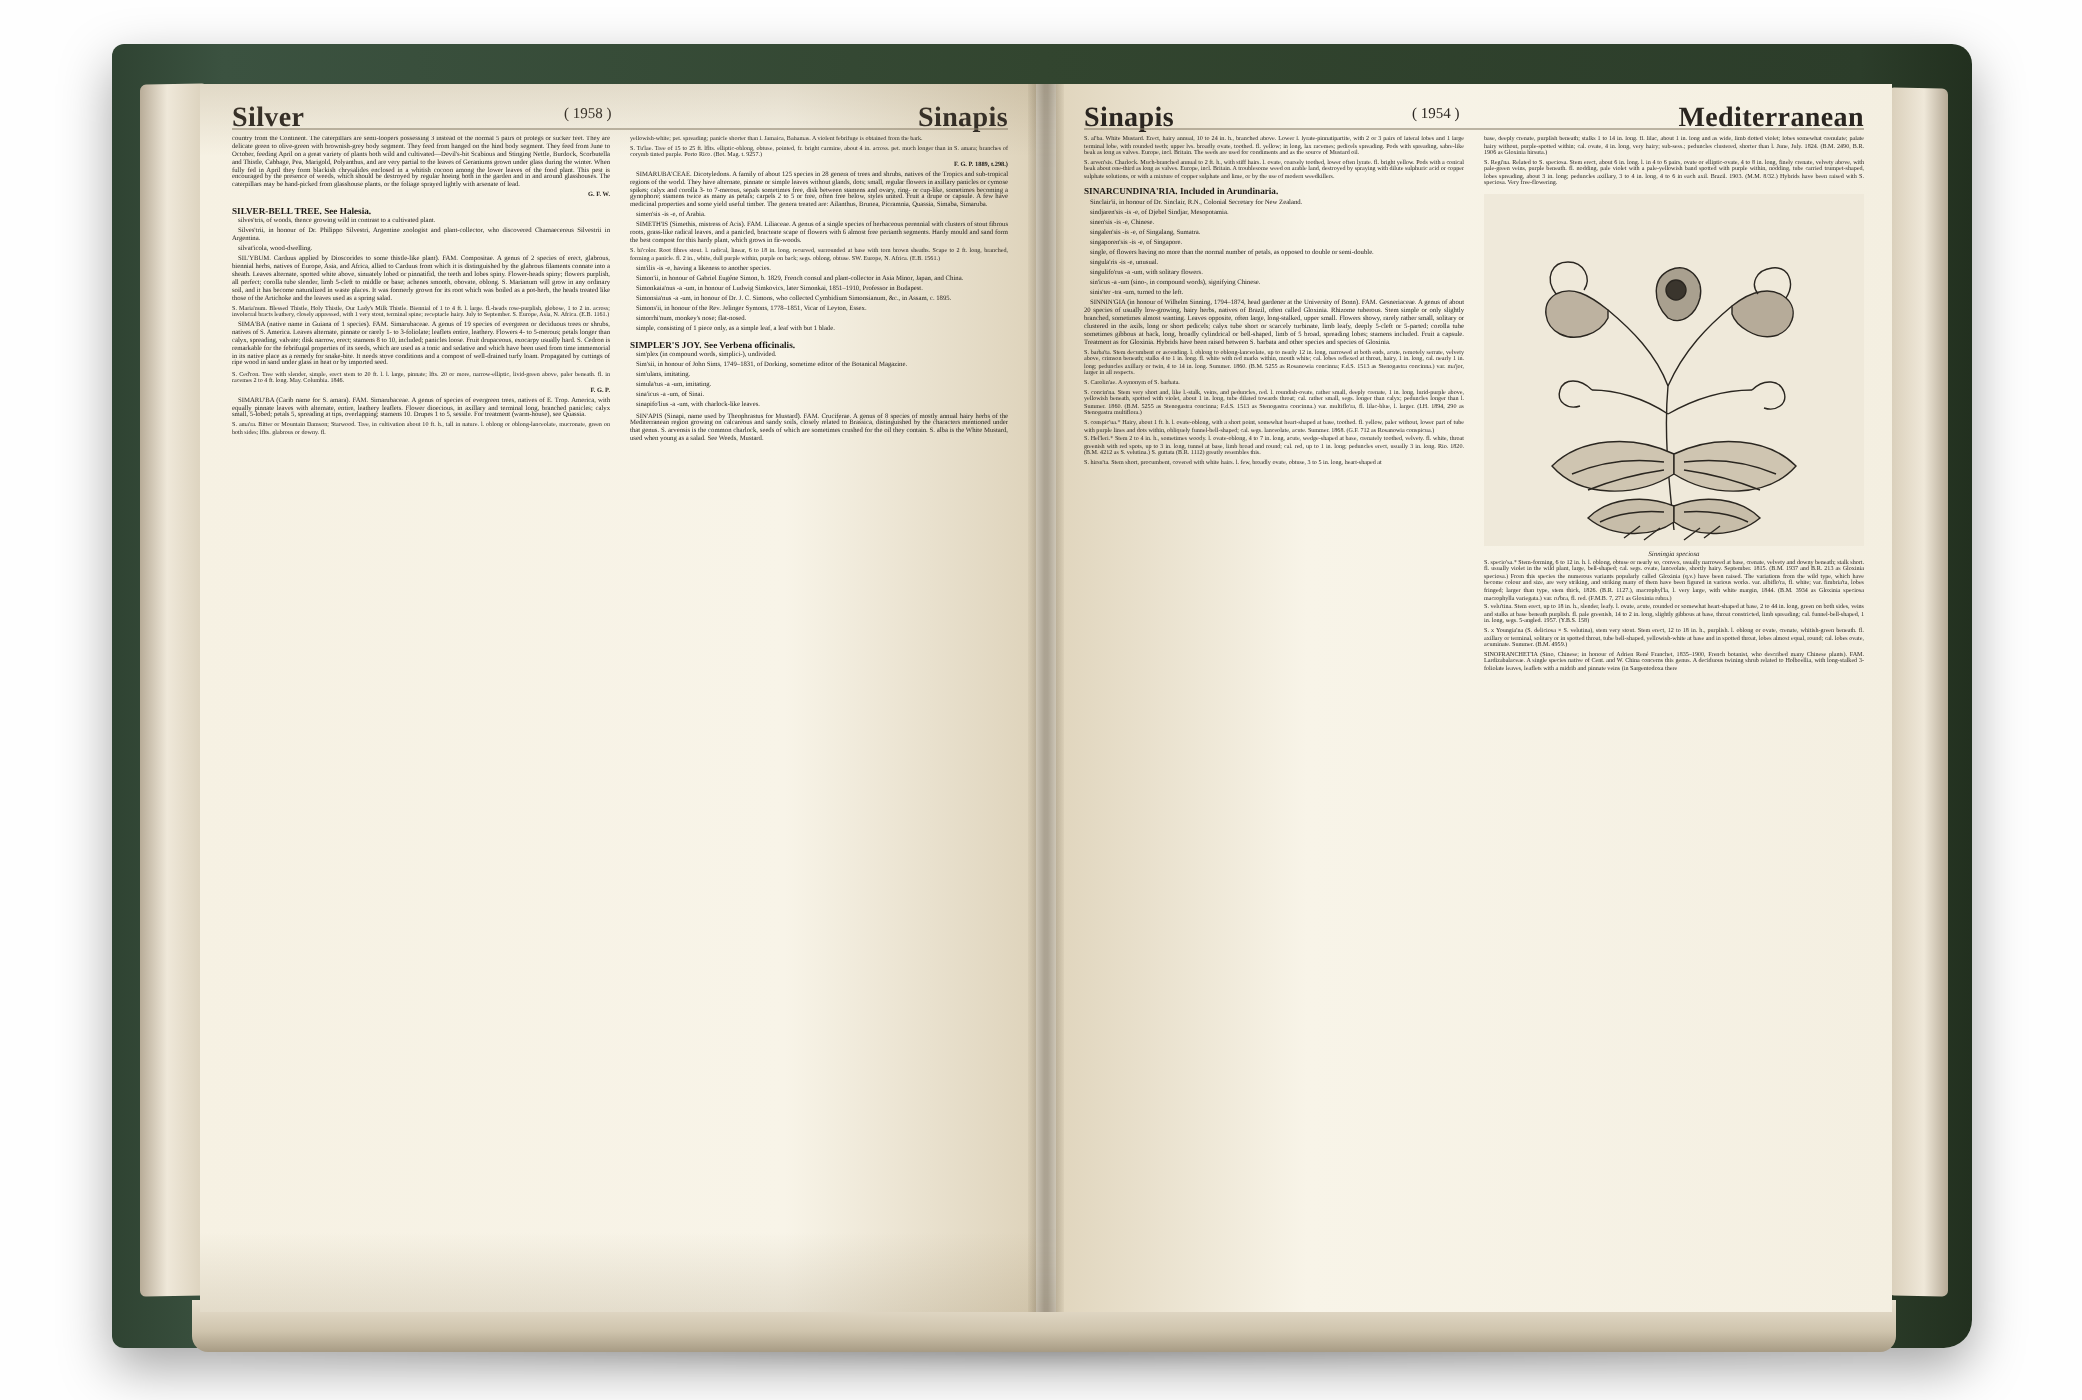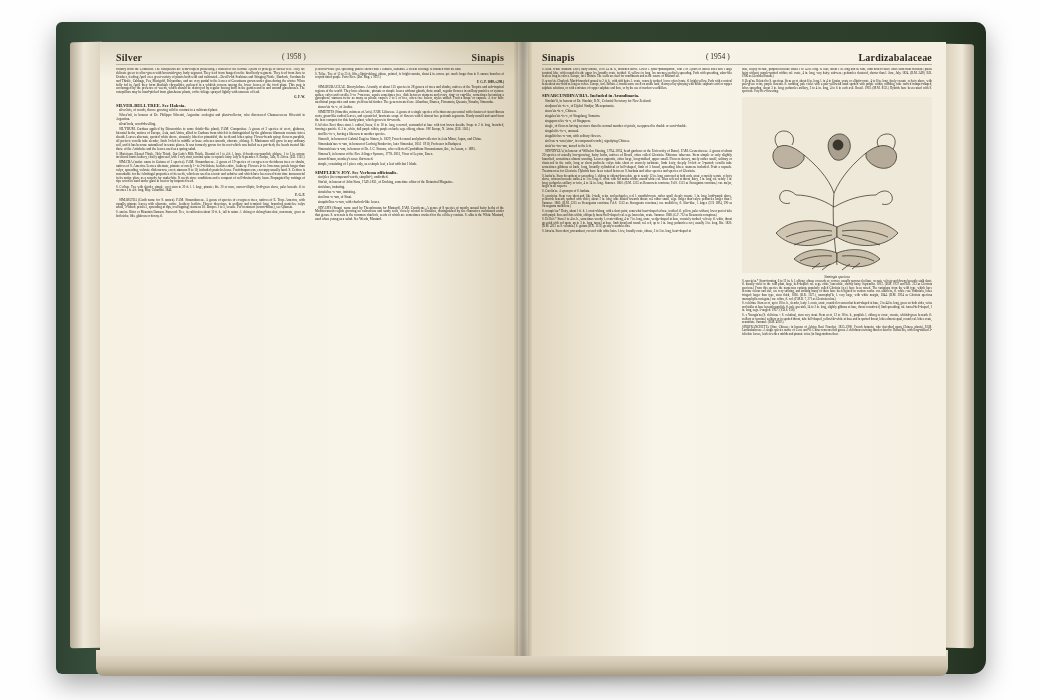--- a/index.html
+++ b/index.html
@@ -67,21 +67,21 @@
     background:linear-gradient(270deg,#f4efe1 0%,#f8f4e8 70%,#e0d5bd 100%);
   }
   .gutter{
     position:absolute;left:414px;top:0;width:18px;height:614px;
     background:linear-gradient(90deg,rgba(90,75,50,.05),rgba(70,56,34,.42) 45%,rgba(70,56,34,.42) 55%,rgba(90,75,50,.05));
   }
 
   
   .running{
     position:absolute;top:10px;font-family:"Liberation Serif",serif;
-    font-size:10px;font-weight:bold;color:#2a2520;letter-spacing:.2px;
+    font-size:14px;font-weight:bold;color:#2a2520;letter-spacing:.2px;
   }
   .running-rule{
     position:absolute;height:1px;background:#8a7f6c;opacity:.55;
   }
   .pageno{
     position:absolute;top:10px;font-size:7.5px;color:#2a2520;
   }
 
   .cols{position:absolute;top:26px;display:flex;}
   .col{
@@ -172,21 +172,21 @@
             </div>
         </div>
 
         <div class="shade shade-topl"></div>
         <div class="shade shade-botl"></div>
       </div>
 
       <div class="page page-right">
         <div class="running" style="left:14px;">Sinapis</div>
         <div class="pageno" style="left:178px;">( 1954 )</div>
-        <div class="running" style="right:14px;">Lardizabalaceae</div>
+        <div class="running" style="right:14px;">Mediterranean</div>
         <div class="running-rule" style="left:14px;right:14px;top:22px;"></div>
 
         <div class="cols" style="left:14px;width:390px;gap:10px;">
           <div class="col" id="RC1" style="width:190px;height:580px;">
               <p style="font-size: 3.05px;">S. al'ba. White Mustard. Erect, hairy annual, 10 to 24 in. h., branched above. Lower l. lyrate-pinnatipartite, with 2 or 3 pairs of lateral lobes and 1 large terminal lobe, with rounded teeth; upper lvs. broadly ovate, toothed. fl. yellow; in long, lax racemes; pedicels spreading. Pods with spreading, sabre-like beak as long as valves. Europe, incl. Britain. The seeds are used for condiments and as the source of Mustard oil.</p>
               <p style="font-size: 3.05px;">S. arven'sis. Charlock. Much-branched annual to 2 ft. h., with stiff hairs. l. ovate, coarsely toothed, lower often lyrate. fl. bright yellow. Pods with a conical beak about one-third as long as valves. Europe, incl. Britain. A troublesome weed on arable land, destroyed by spraying with dilute sulphuric acid or copper sulphate solutions, or with a mixture of copper sulphate and lime, or by the use of modern weedkillers.</p>
               <div class="entry-big">SINARCUNDINA'RIA. Included in Arundinaria.</div>
               <p class="ind">Sinclair'ii, in honour of Dr. Sinclair, R.N., Colonial Secretary for New Zealand.</p>
               <p class="ind">sindjaren'sis -is -e, of Djebel Sindjar, Mesopotamia.</p>
               <p class="ind">sinen'sis -is -e, Chinese.</p>

